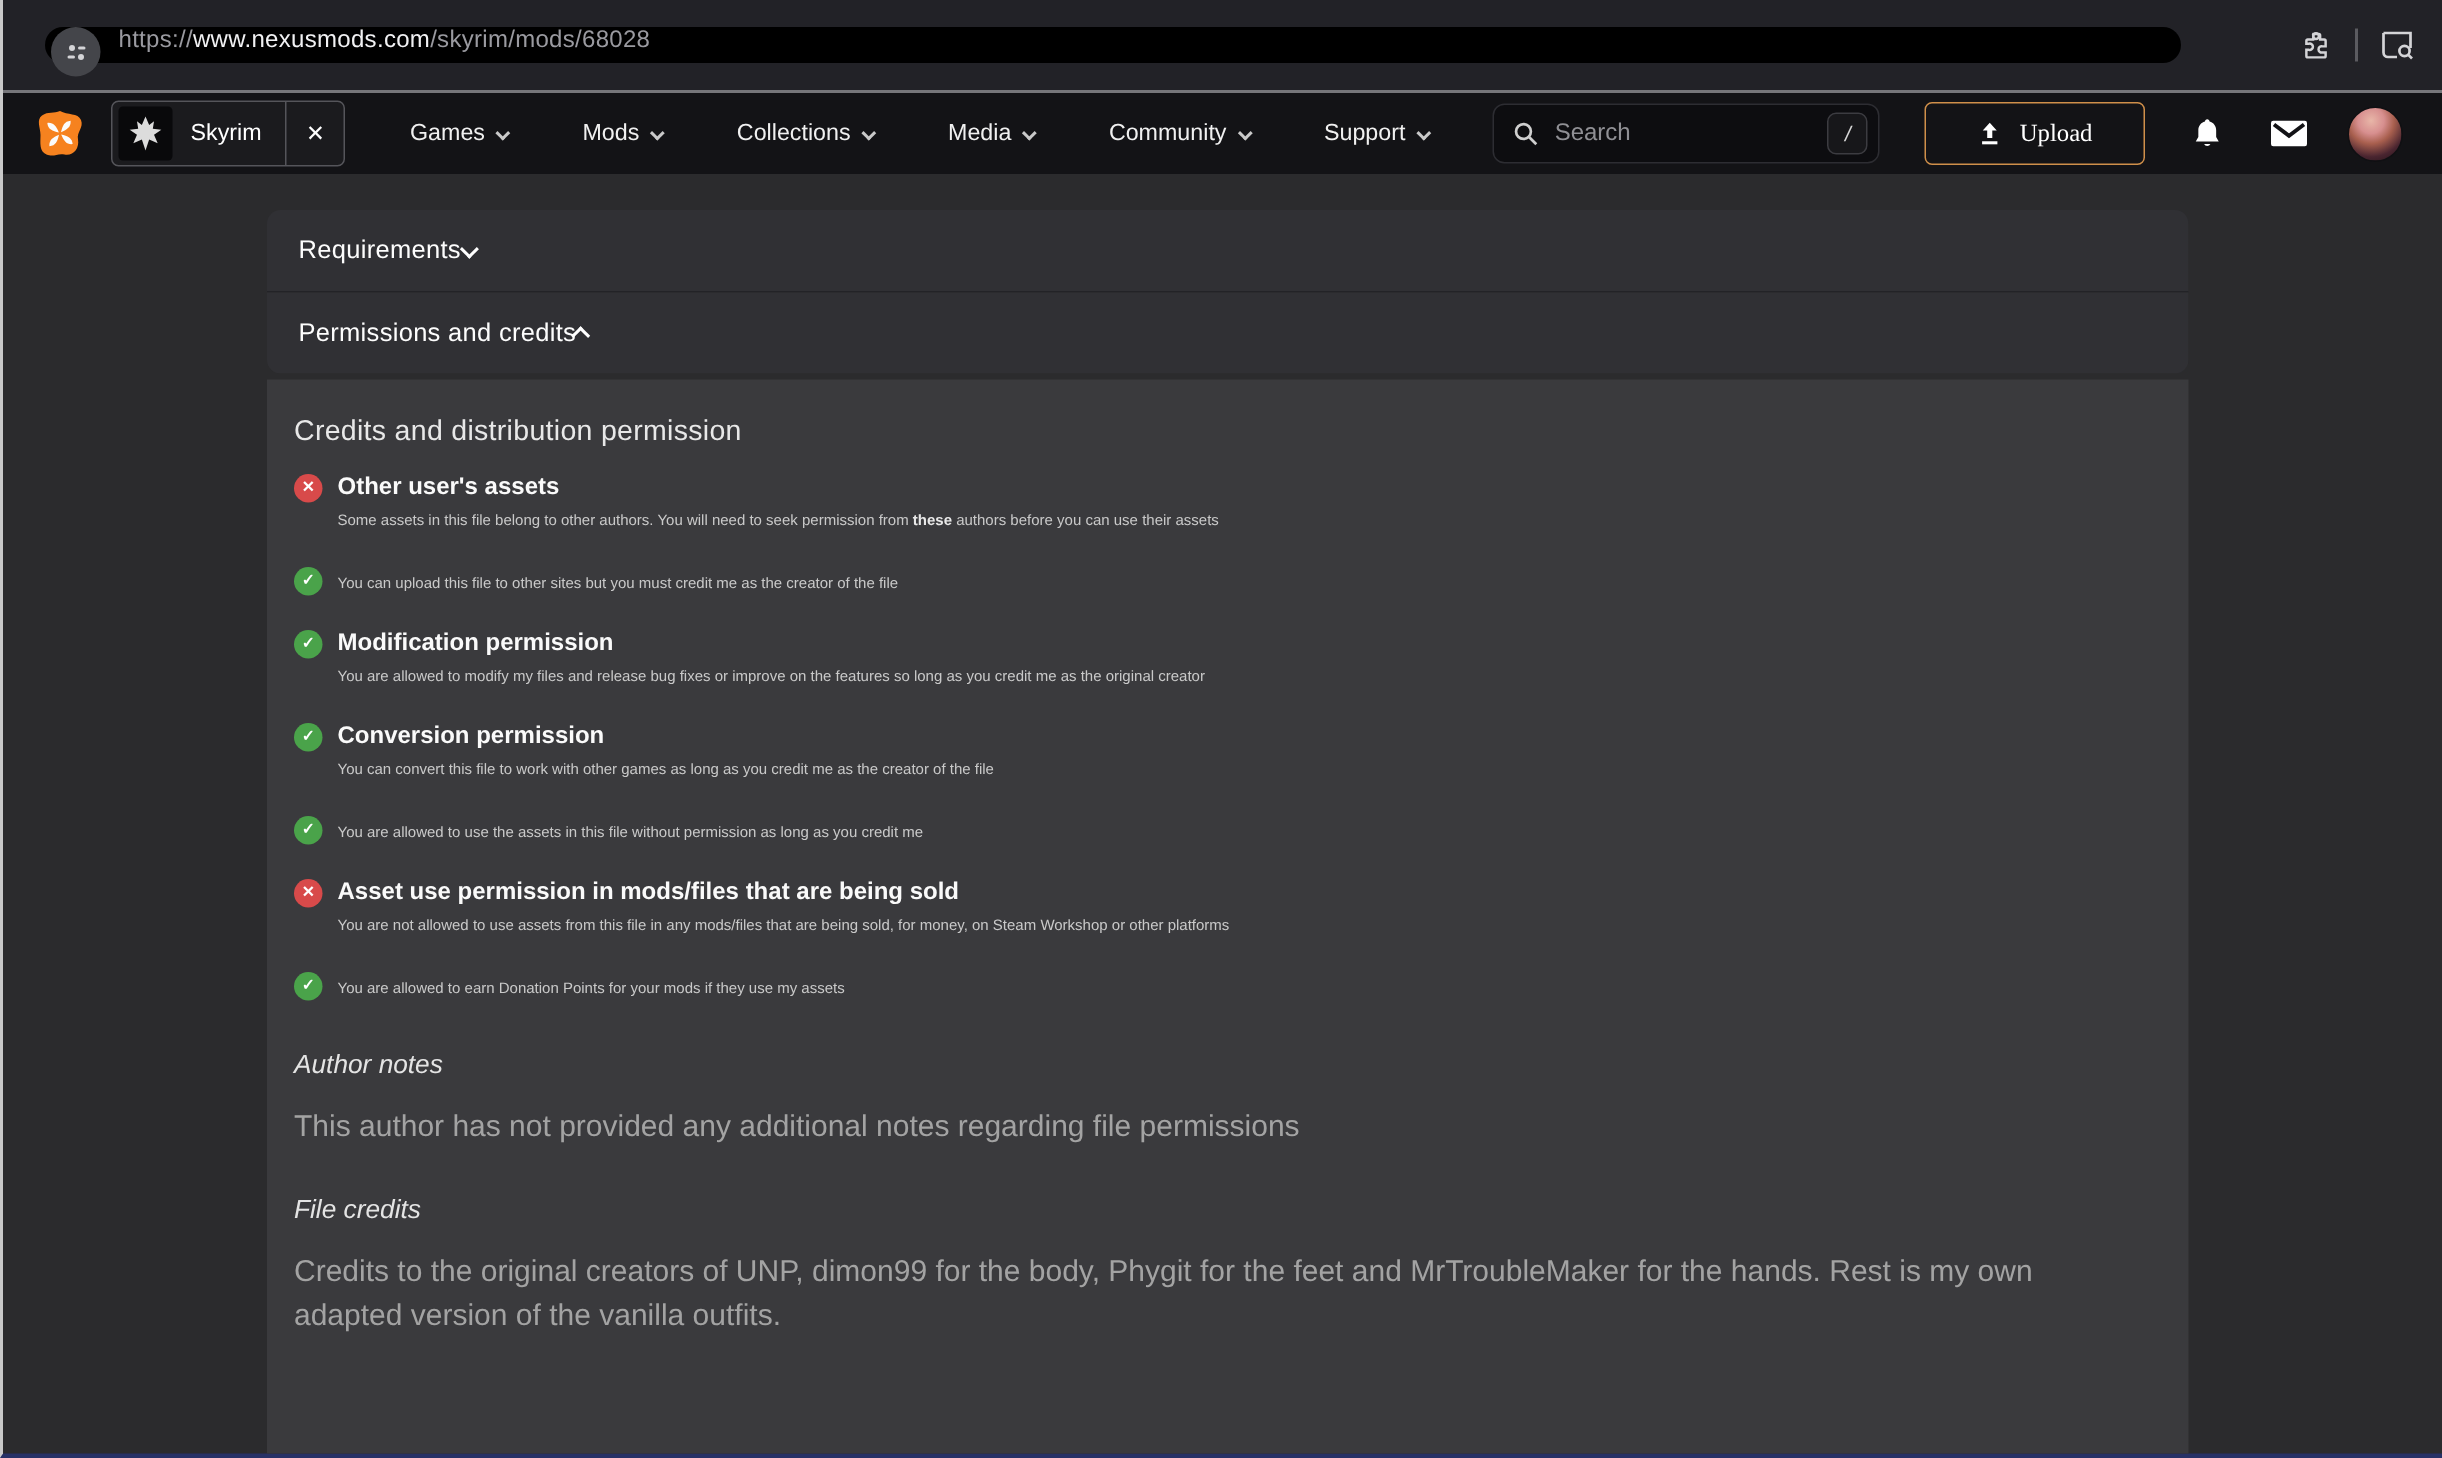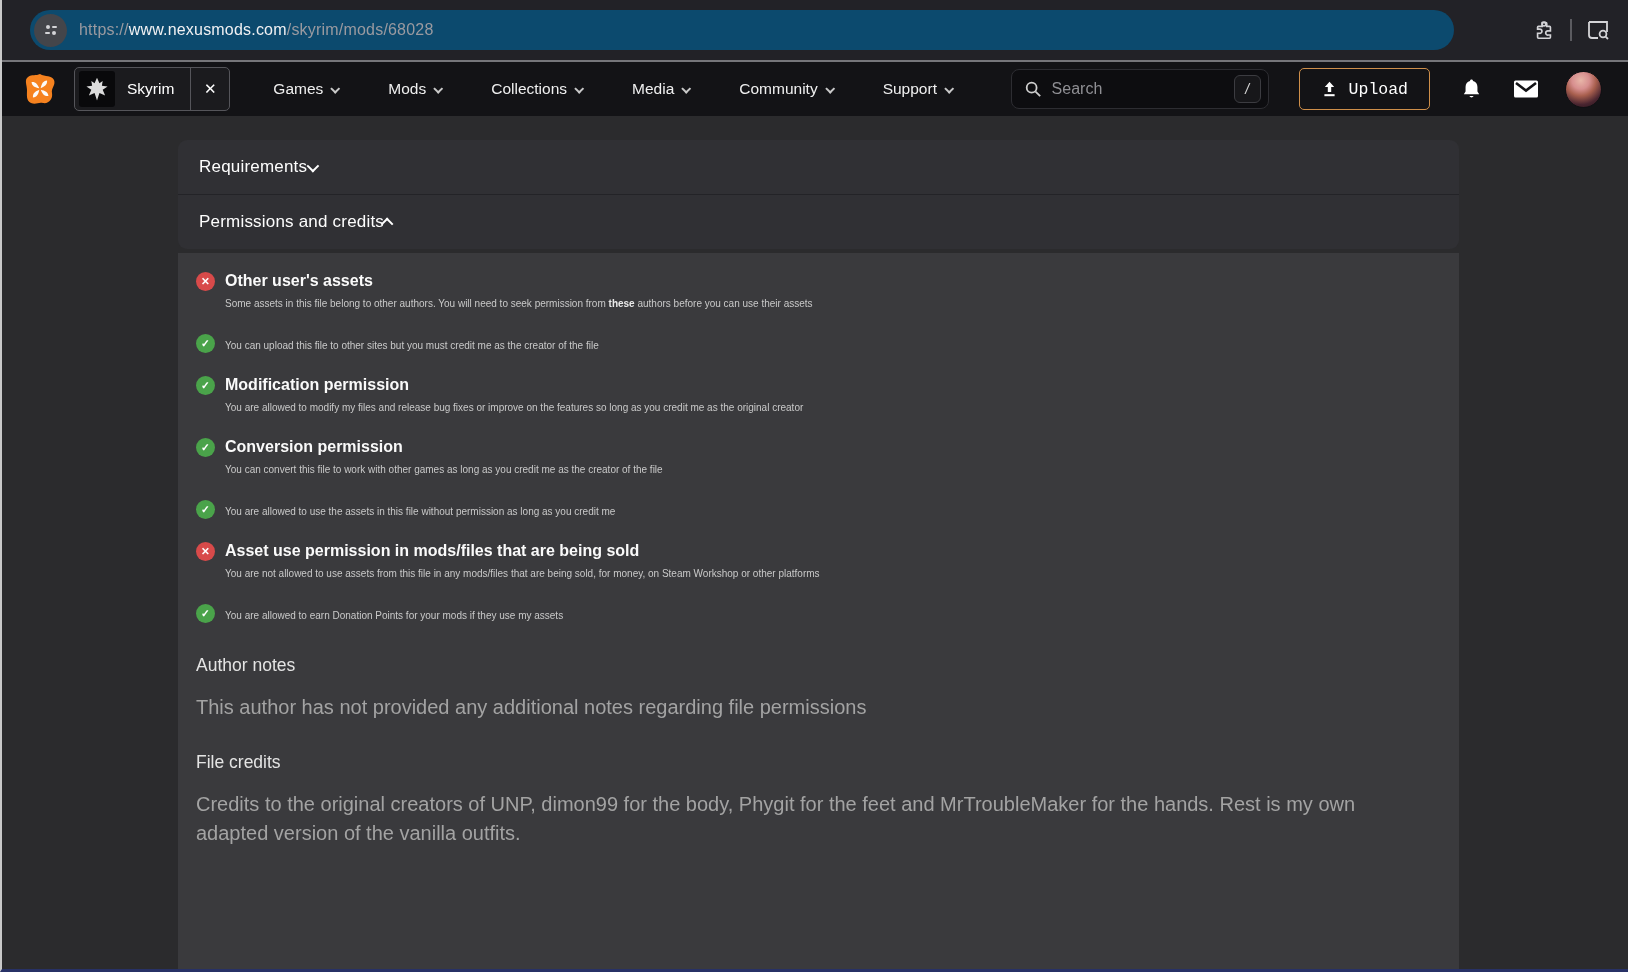--- a/index.html
+++ b/index.html
@@ -4,22 +4,22 @@
 <style>
   * { margin:0; padding:0; box-sizing:border-box; }
   html,body { width:1628px; height:972px; overflow:hidden; }
   body { font-family:"Liberation Sans", sans-serif; background:#2b2b2d; }
   .screen { width:1628px; height:972px; position:relative; background:#2b2b2d;
             border-left:2px solid #c9c9c9; border-bottom:3px solid #273166; overflow:hidden; }
 
   
   .browser-bar { height:62px; background:#222227; display:flex; align-items:center;
                  border-bottom:2px solid #76767a; padding:0 18px 0 28px; }
-  .url-pill { flex:0 0 auto; width:1424px; height:40px; background:#0c4a6e; border-radius:20px;
-              display:flex; align-items:center; padding:0 16px 0 4px; }
+  .url-pill { flex:0 0 auto; width:1424px; height:24px; background:#000000; border-radius:20px;
+              display:flex; align-items:flex-start; padding:0 16px 0 4px; }
   .tune-btn { width:33px; height:33px; border-radius:50%; background:#44454a; display:flex;
               align-items:center; justify-content:center; margin-right:12px; flex:0 0 auto; cursor:pointer; }
   .url-text { font-size:16px; color:#9a9aa0; letter-spacing:.2px; white-space:nowrap; }
   .url-text .host { color:#f1f1f3; }
   .browser-actions { display:flex; align-items:center; margin-left:auto; gap:14px; }
   .baricon { width:24px; height:24px; display:flex; align-items:center; justify-content:center; cursor:pointer; }
   .vsep { width:2px; height:22px; background:#5b5b60; }
 
   
   .nav-bar { height:54px; background:#131316; display:flex; align-items:center; padding:0 26px 0 22px; }
@@ -38,23 +38,23 @@
   .chev { width:7px; height:7px; border-right:2px solid #c9c9c9; border-bottom:2px solid #c9c9c9;
           transform:rotate(45deg) translateY(-1px); }
   .search-box { margin-left:auto; width:258px; height:40px; background:#0d0d10; border:1px solid #2d2d32;
                 border-radius:8px; display:flex; align-items:center; padding:0 7px 0 12px; }
   .search-box input { flex:1; background:transparent; border:none; outline:none; color:#e8e8e8;
                       font-size:16px; font-family:"Liberation Sans", sans-serif; margin-left:10px; min-width:0; }
   .search-box input::placeholder { color:#8f8f94; }
   .slash-badge { width:27px; height:28px; border:1px solid #3c3c41; background:#17171a; border-radius:6px;
                  color:#d8d8d8; font-size:14px; font-style:italic; display:flex; align-items:center;
                  justify-content:center; flex:0 0 auto; }
-  .upload-btn { margin-left:30px; height:42px; padding:0 21px; border:1px solid #cf8f4a; border-radius:5px;
+  .upload-btn { margin-left:30px; height:42px; padding:0 34px; border:1px solid #cf8f4a; border-radius:5px;
                 background:transparent; display:flex; align-items:center; gap:11px; color:#fff;
-                font-size:16.5px; cursor:pointer; font-family:Liberation Mono, monospace; }
+                font-size:16.5px; cursor:pointer; font-family:Liberation Serif, serif; }
   .icon-btn { margin-left:30px; background:none; border:none; cursor:pointer; display:flex;
               align-items:center; justify-content:center; }
   .avatar { margin-left:26px; width:37px; height:37px; border-radius:50%; cursor:pointer;
             background:radial-gradient(circle at 42% 24%, #e8b6a8 0%, #d78f8f 26%, #a85f4e 46%, #4a2530 72%, #1d1016 100%);
             border:1px solid #101013; }
 
   
   .page { padding-top:24px; }
   .panel-col { margin-left:176px; width:1281px; }
   .accordion { border-radius:9px; overflow:hidden; }
@@ -72,21 +72,21 @@
   .perm-item { display:flex; gap:10px; margin-bottom:20px; }
   .status-icon { flex:0 0 auto; width:19px; height:19px; border-radius:50%; margin-top:1px;
                  display:flex; align-items:center; justify-content:center;
                  color:#fff; font-size:10.5px; font-weight:bold; line-height:1; }
   .status-icon[data-status="allowed"] { background:#4aa34a; }
   .status-icon[data-status="denied"]  { background:#d84a4a; }
   .perm-title { color:#fafafa; font-size:16px; font-weight:bold; line-height:20px; }
   .perm-desc { color:#c9c9c9; font-size:10px; line-height:19px; margin-top:3px; }
   .perm-desc strong { color:#e9e9e9; }
 
-  .sub-heading { color:#e4e4e4; font-size:17.5px; font-weight:400; margin:30px 0 17px; }
+  .sub-heading { color:#e4e4e4; font-size:17.5px; font-weight:400; margin:30px 0 17px;font-style:italic; }
   .body-text { color:#a3a3a3; font-size:20px; line-height:1.45; max-width:1190px; margin-bottom:8px; }
 </style>
 </head>
 <body>
 
 <div class="screen">
 
   <div class="browser-bar">
     <div class="url-pill">
       <div class="tune-btn">
@@ -210,20 +210,21 @@
           <span class="acc-chev down"></span>
         </div>
         <div class="acc-divider"></div>
         <div class="acc-header">
           <span class="acc-title">Permissions and credits</span>
           <span class="acc-chev up"></span>
         </div>
       </div>
 
       <div class="content-panel">
+        <h2 class="section-heading">Credits and distribution permission</h2>
 
         <div class="perm-item">
           <span class="status-icon" data-status="denied">✕</span>
           <div>
             <div class="perm-title">Other user's assets</div>
             <div class="perm-desc">Some assets in this file belong to other authors. You will need to seek permission from <strong>these</strong> authors before you can use their assets</div>
           </div>
         </div>
 
         <div class="perm-item">

